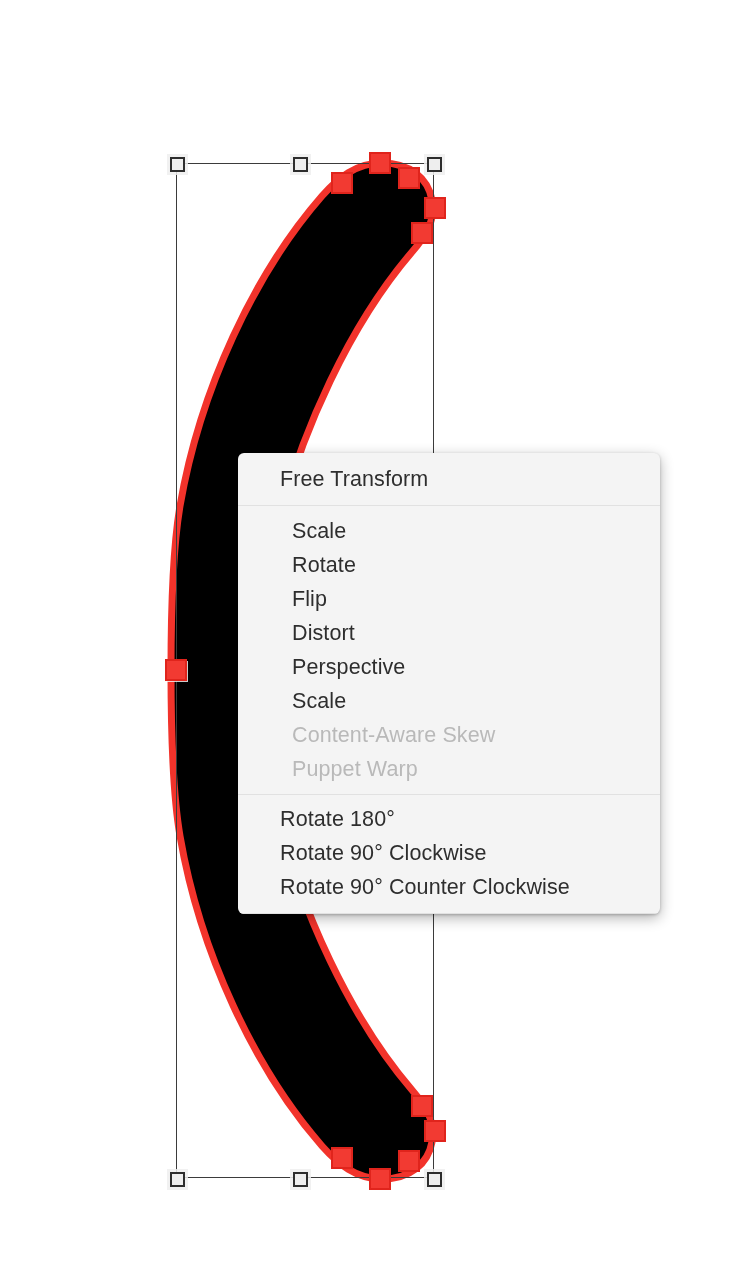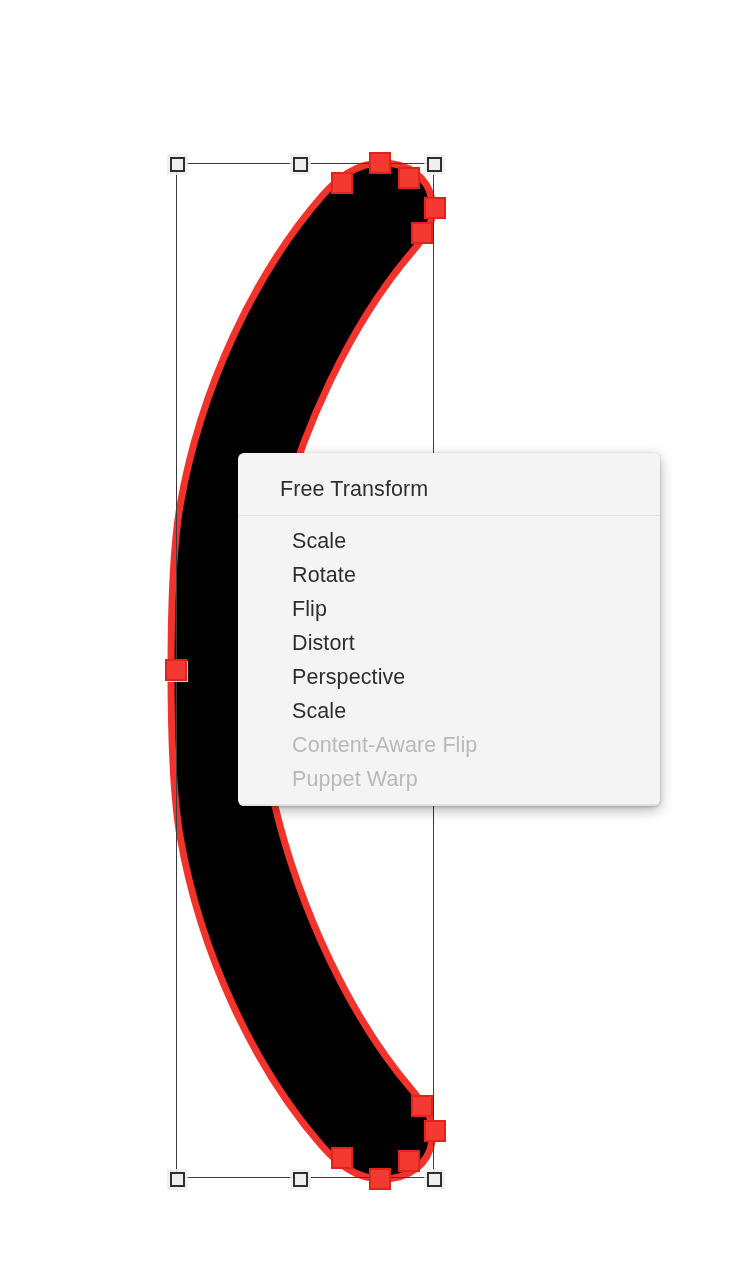--- a/index.html
+++ b/index.html
@@ -54,21 +54,21 @@
     overflow:hidden;
     font-size:21.5px;
     color:#2e2e2e;
   }
   .mi{
     height:34px;line-height:34px;
     padding:0 14px 0 42px;
     white-space:nowrap;
     letter-spacing:0.1px;
   }
-  .mi.header{margin-top:19px;margin-bottom:9px;}
+  .mi.header{margin-top:9px;margin-bottom:9px;}
   .mi.disabled{color:#b9b9b9;}
   .mi.selected{background:#0c7ce0;color:#ffffff;}
   .msep{
     height:1px;background:#e1e1e1;margin:0;
   }
   .mgroup{padding:8px 12px;}
   .mgroup.tight{padding:7px 0 9px 0;}
   .mgroup.last{padding:0 0 9px 0;}
 </style>
 </head>
@@ -135,21 +135,26 @@
     <div class="mi header">Free Transform</div>
     <div class="msep"></div>
     <div id="menu-groups">
         <div class="mgroup">
           <div class="mi">Scale</div>
           <div class="mi">Rotate</div>
           <div class="mi">Flip</div>
           <div class="mi">Distort</div>
           <div class="mi">Perspective</div>
           <div class="mi">Scale</div>
-          <div class="mi disabled" style="color: rgb(185, 185, 185);">Content-Aware Flip</div>
+          <div class="mi disabled" style="color: rgb(185, 185, 185);">Content-Aware Skew</div>
           <div class="mi disabled" style="color: rgb(185, 185, 185);">Puppet Warp</div>
         </div>
         <div class="msep" style="background: rgb(225, 225, 225);"></div>
+        <div class="mgroup tight">
+          <div class="mi">Rotate 180°</div>
+          <div class="mi">Rotate 90° Clockwise</div>
+          <div class="mi">Rotate 90° Counter Clockwise</div>
+        </div>
         <div class="msep" style="background: rgb(225, 225, 225);"></div>
       </div>
   </div>
 
 </div>
 
 </body></html>

